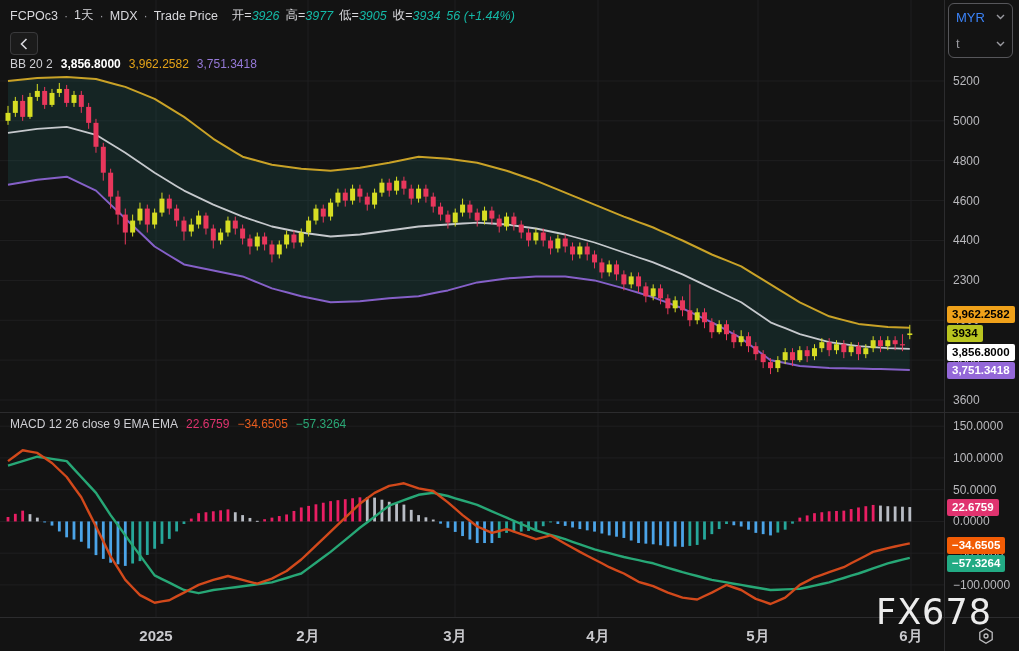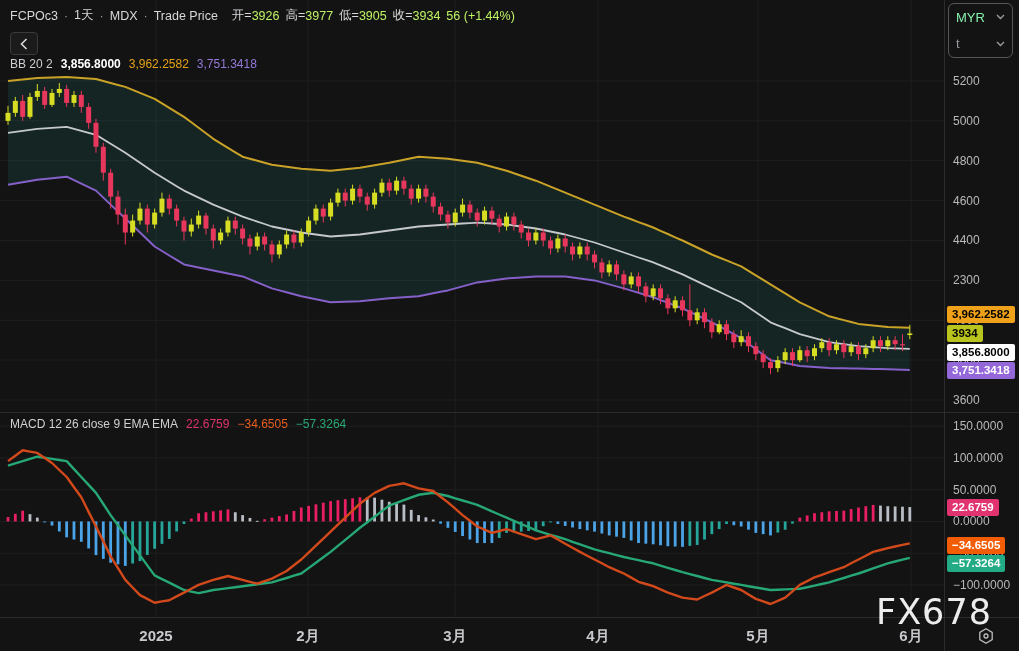--- a/index.html
+++ b/index.html
@@ -10,41 +10,41 @@
     -webkit-font-smoothing:antialiased;
   }
   svg{display:block;}
   .panel{position:absolute;left:0;}
   .sep-h{position:absolute;left:0;width:1019px;height:1px;background:#2c2c2e;z-index:6;}
   .sep-v{position:absolute;top:0;width:1px;height:651px;background:#2c2c2e;z-index:6;}
   
   .hdr{position:absolute;top:7px;left:10px;z-index:8;font-size:12.5px;color:#d9d9dd;
        display:flex;align-items:center;gap:6px;white-space:nowrap;}
   .hdr .dim{color:#9a9aa0;}
-  .hdr .lime{color:#bef264;}
+  .hdr .lime{color:#14b8a6;font-style:italic;}
   .hdr .lbl{color:#d9d9dd;}
   .backbtn{position:absolute;top:32px;left:10px;width:28px;height:23px;z-index:8;
        background:#1b1b1b;border:1px solid #3a3a3c;border-radius:4px;
        display:flex;align-items:center;justify-content:center;cursor:pointer;}
   .legend2{position:absolute;left:10px;z-index:8;font-size:12px;display:flex;gap:8px;white-space:nowrap;}
   .bbrow{top:57px;}
   .macdrow{top:417px;}
   .legend2 .name{color:#cfcfd4;}
   .legend2 .bold{color:#ffffff;font-weight:bold;}
   
   .scale-col{position:absolute;left:945px;top:0;width:74px;height:651px;z-index:5;}
   .tick{position:absolute;left:8px;transform:translateY(-50%);font-size:12px;color:#b9b9bd;}
   .badge{position:absolute;left:2px;z-index:7;font-size:11.5px;font-weight:bold;
          padding:2px 5px;border-radius:2px;line-height:13px;white-space:nowrap;}
   
   .curbox{position:absolute;left:948px;top:3px;width:65px;height:55px;z-index:9;
           border:1px solid #56565a;border-radius:6px;background:#131313;display:flex;flex-direction:column;}
   .currow{flex:1;display:flex;align-items:center;justify-content:space-between;
           padding:0 7px;cursor:pointer;font-size:13px;}
-  .currow .val{color:#86efac;}
+  .currow .val{color:#3b82f6;}
   .currow.unit .val{color:#9a9aa0;}
   
   .time-axis{position:absolute;left:0;top:618px;width:945px;height:33px;z-index:5;}
   .tlabel{position:absolute;top:9px;transform:translateX(-50%);font-size:15px;font-weight:bold;color:#c9c9cd;}
   .settings{position:absolute;left:975px;top:626px;width:22px;height:20px;z-index:9;
             display:flex;align-items:center;justify-content:center;cursor:pointer;}
   
   .watermark{position:absolute;left:876px;top:592px;z-index:8;font-size:35px;
              color:rgba(255,255,255,0.92);letter-spacing:1px;font-family:"DejaVu Sans",sans-serif;}
 </style>

